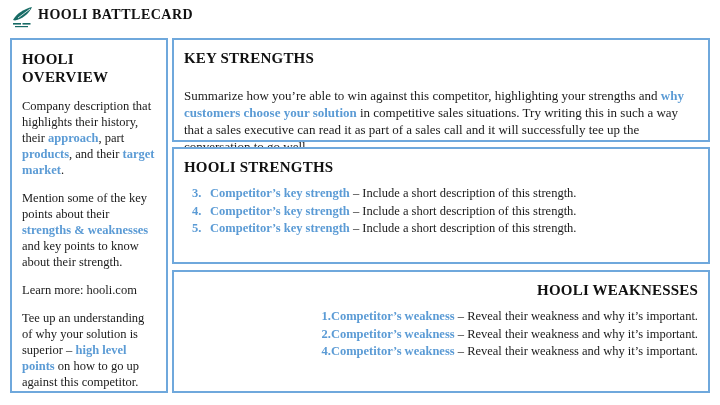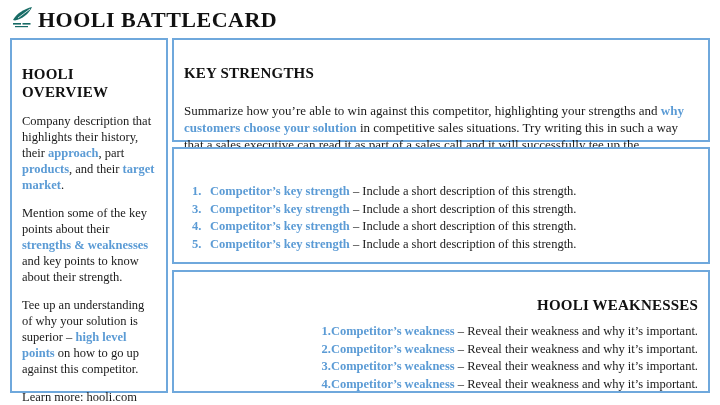--- a/index.html
+++ b/index.html
@@ -9,32 +9,32 @@
     background:#ffffff;
     font-family:"Liberation Serif", serif;
     color:#1a1a1a;
     overflow:hidden;
   }
   
   .header { position:absolute; left:0; top:0; width:720px; height:36px; }
   .logo { position:absolute; left:10px; top:5px; width:24px; height:24px; }
   .doc-title {
     position:absolute; left:38px; top:7px;
-    font-size:22px; font-weight:bold; letter-spacing:0.5px; color:#111;
+    font-size:14px; font-weight:bold; letter-spacing:0.5px; color:#111;
   }
   .last-updated {
     position:absolute; right:12px; top:10px;
     font-size:12.5px; font-style:italic; color:#222;
   }
   
   .box {
     position:absolute;
     border:2px solid #6FA8DC;
     background:#fff;
-    padding:25px 10px;
+    padding:10px 10px;
   }
   .box h2 {
     font-size:15px; font-weight:bold; color:#111; letter-spacing:0.2px;
   }
   .sidebar { left:10px; top:38px; width:158px; height:355px; }
   .kt { left:172px; top:38px;  width:538px; height:104px; }
   .st { left:172px; top:147px; width:538px; height:117px; }
   .wk { left:172px; top:270px; width:538px; height:123px;text-align:right; }
   
   .sidebar p {
@@ -69,39 +69,38 @@
       <rect x="5" y="21" width="13" height="1.2" fill="#176B65"></rect>
     </svg>
   </span>
   <span class="doc-title">HOOLI BATTLECARD</span>
 </div>
 
 <div class="box sidebar">
   <h2>HOOLI OVERVIEW</h2>
   <p><span>Company description that highlights their history, their </span><span class="hl">approach</span><span>, part </span><span class="hl">products</span><span>, and their </span><span class="hl">target market</span><span>.</span></p>
   <p><span>Mention some of the key points about their </span><span class="hl">strengths &amp; weaknesses</span><span> and key points to know about their strength.</span></p>
+  <p><span>Learn more: hooli.com</span></p>
   <p><span>Tee up an understanding of why your solution is superior – </span><span class="hl">high level points</span><span> on how to go up against this competitor.</span></p>
-  <p><span>Learn more: hooli.com</span></p>
 </div>
 
 <div class="box kt">
   <h2>KEY STRENGTHS</h2>
   <div class="body"><span>Summarize how you’re able to win against this competitor, highlighting your strengths and </span><span class="hl">why customers choose your solution</span><span> in competitive sales situations. Try writing this in such a way that a sales executive can read it as part of a sales call and it will successfully tee up the conversation to go well.</span></div>
 </div>
 
 <div class="box st">
+  <h2>HOOLI STRENGTHS</h2>
   <div class="num-list">
-      <div class="list-row"><span class="num hl">1.</span><span class="term hl">Competitor’s key strength</span><span class="desc"> – Include a short description of this strength.</span></div>
       <div class="list-row"><span class="num hl">3.</span><span class="term hl">Competitor’s key strength</span><span class="desc"> – Include a short description of this strength.</span></div>
       <div class="list-row"><span class="num hl">4.</span><span class="term hl">Competitor’s key strength</span><span class="desc"> – Include a short description of this strength.</span></div>
       <div class="list-row"><span class="num hl">5.</span><span class="term hl">Competitor’s key strength</span><span class="desc"> – Include a short description of this strength.</span></div>
     </div>
 </div>
 
 <div class="box wk">
   <h2>HOOLI WEAKNESSES</h2>
   <div class="num-list">
       <div class="list-row"><span class="num hl">1.</span><span class="term hl">Competitor’s weakness</span><span class="desc"> – Reveal their weakness and why it’s important.</span></div>
       <div class="list-row"><span class="num hl">2.</span><span class="term hl">Competitor’s weakness</span><span class="desc"> – Reveal their weakness and why it’s important.</span></div>
-      <div class="list-row"><span class="num hl">3.</span><span class="term hl">Competitor’s weakness</span><span class="desc"> – Reveal their weakness and why it’s important.</span></div>
       <div class="list-row"><span class="num hl">4.</span><span class="term hl">Competitor’s weakness</span><span class="desc"> – Reveal their weakness and why it’s important.</span></div>
     </div>
 </div>
 
 </body></html>

